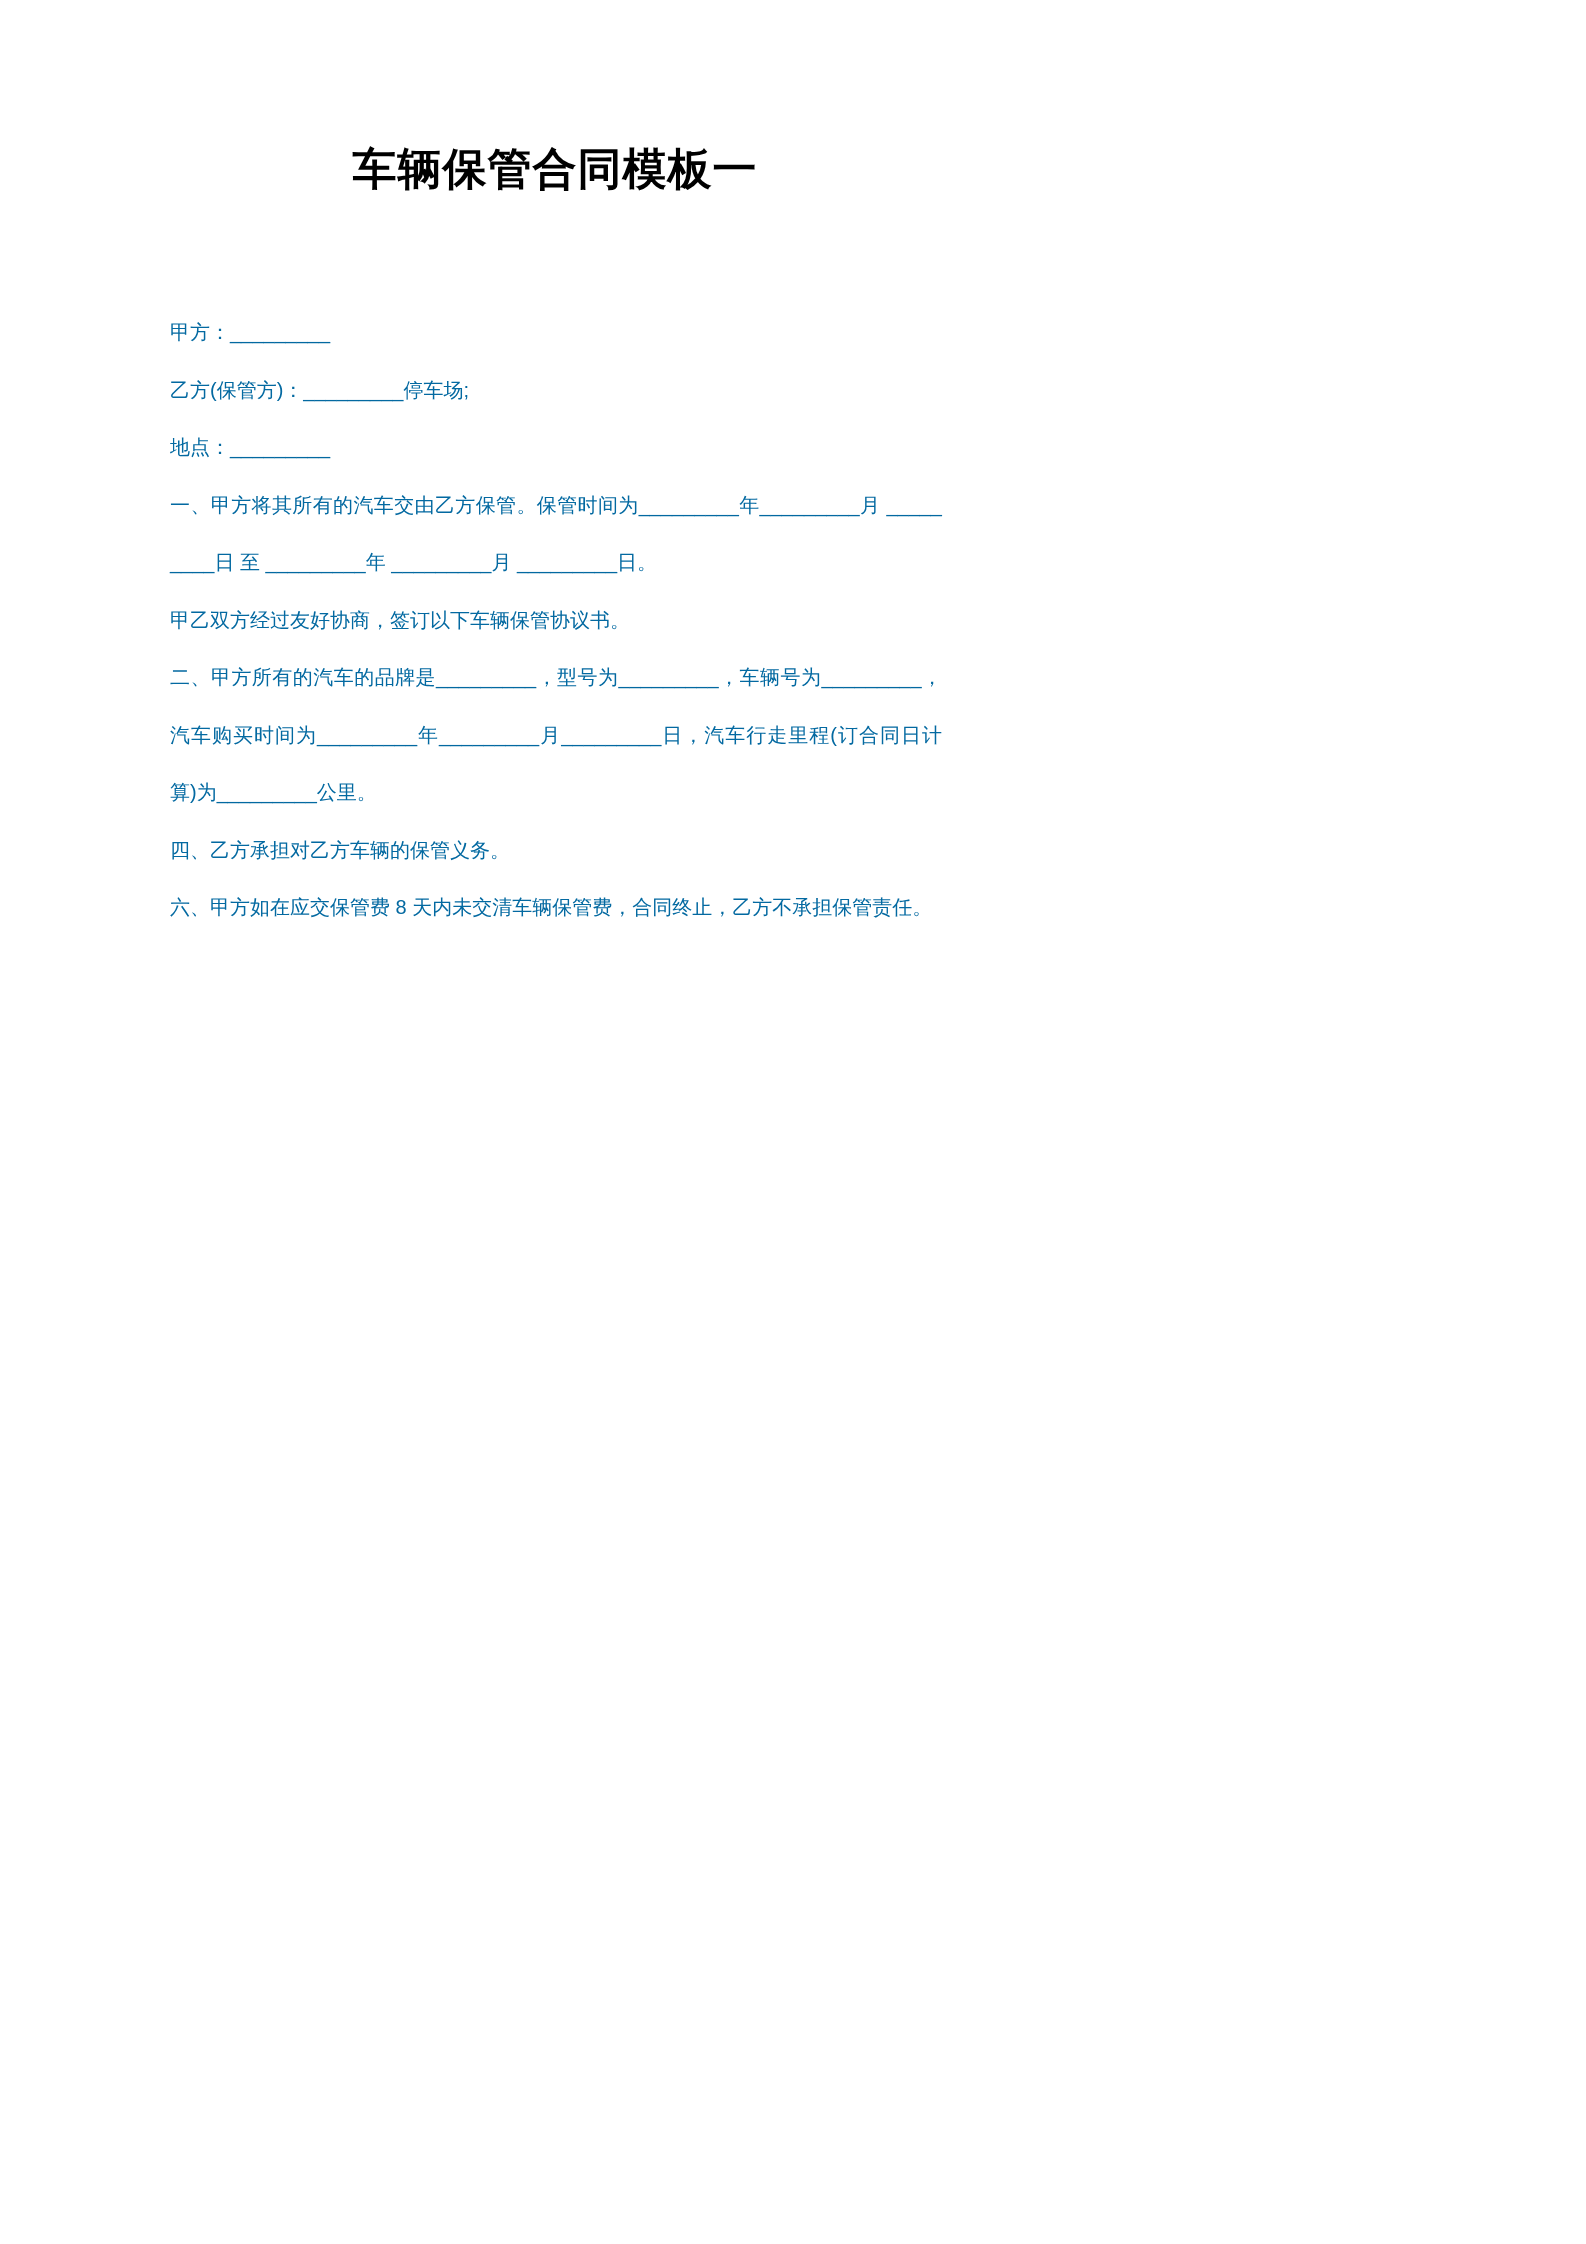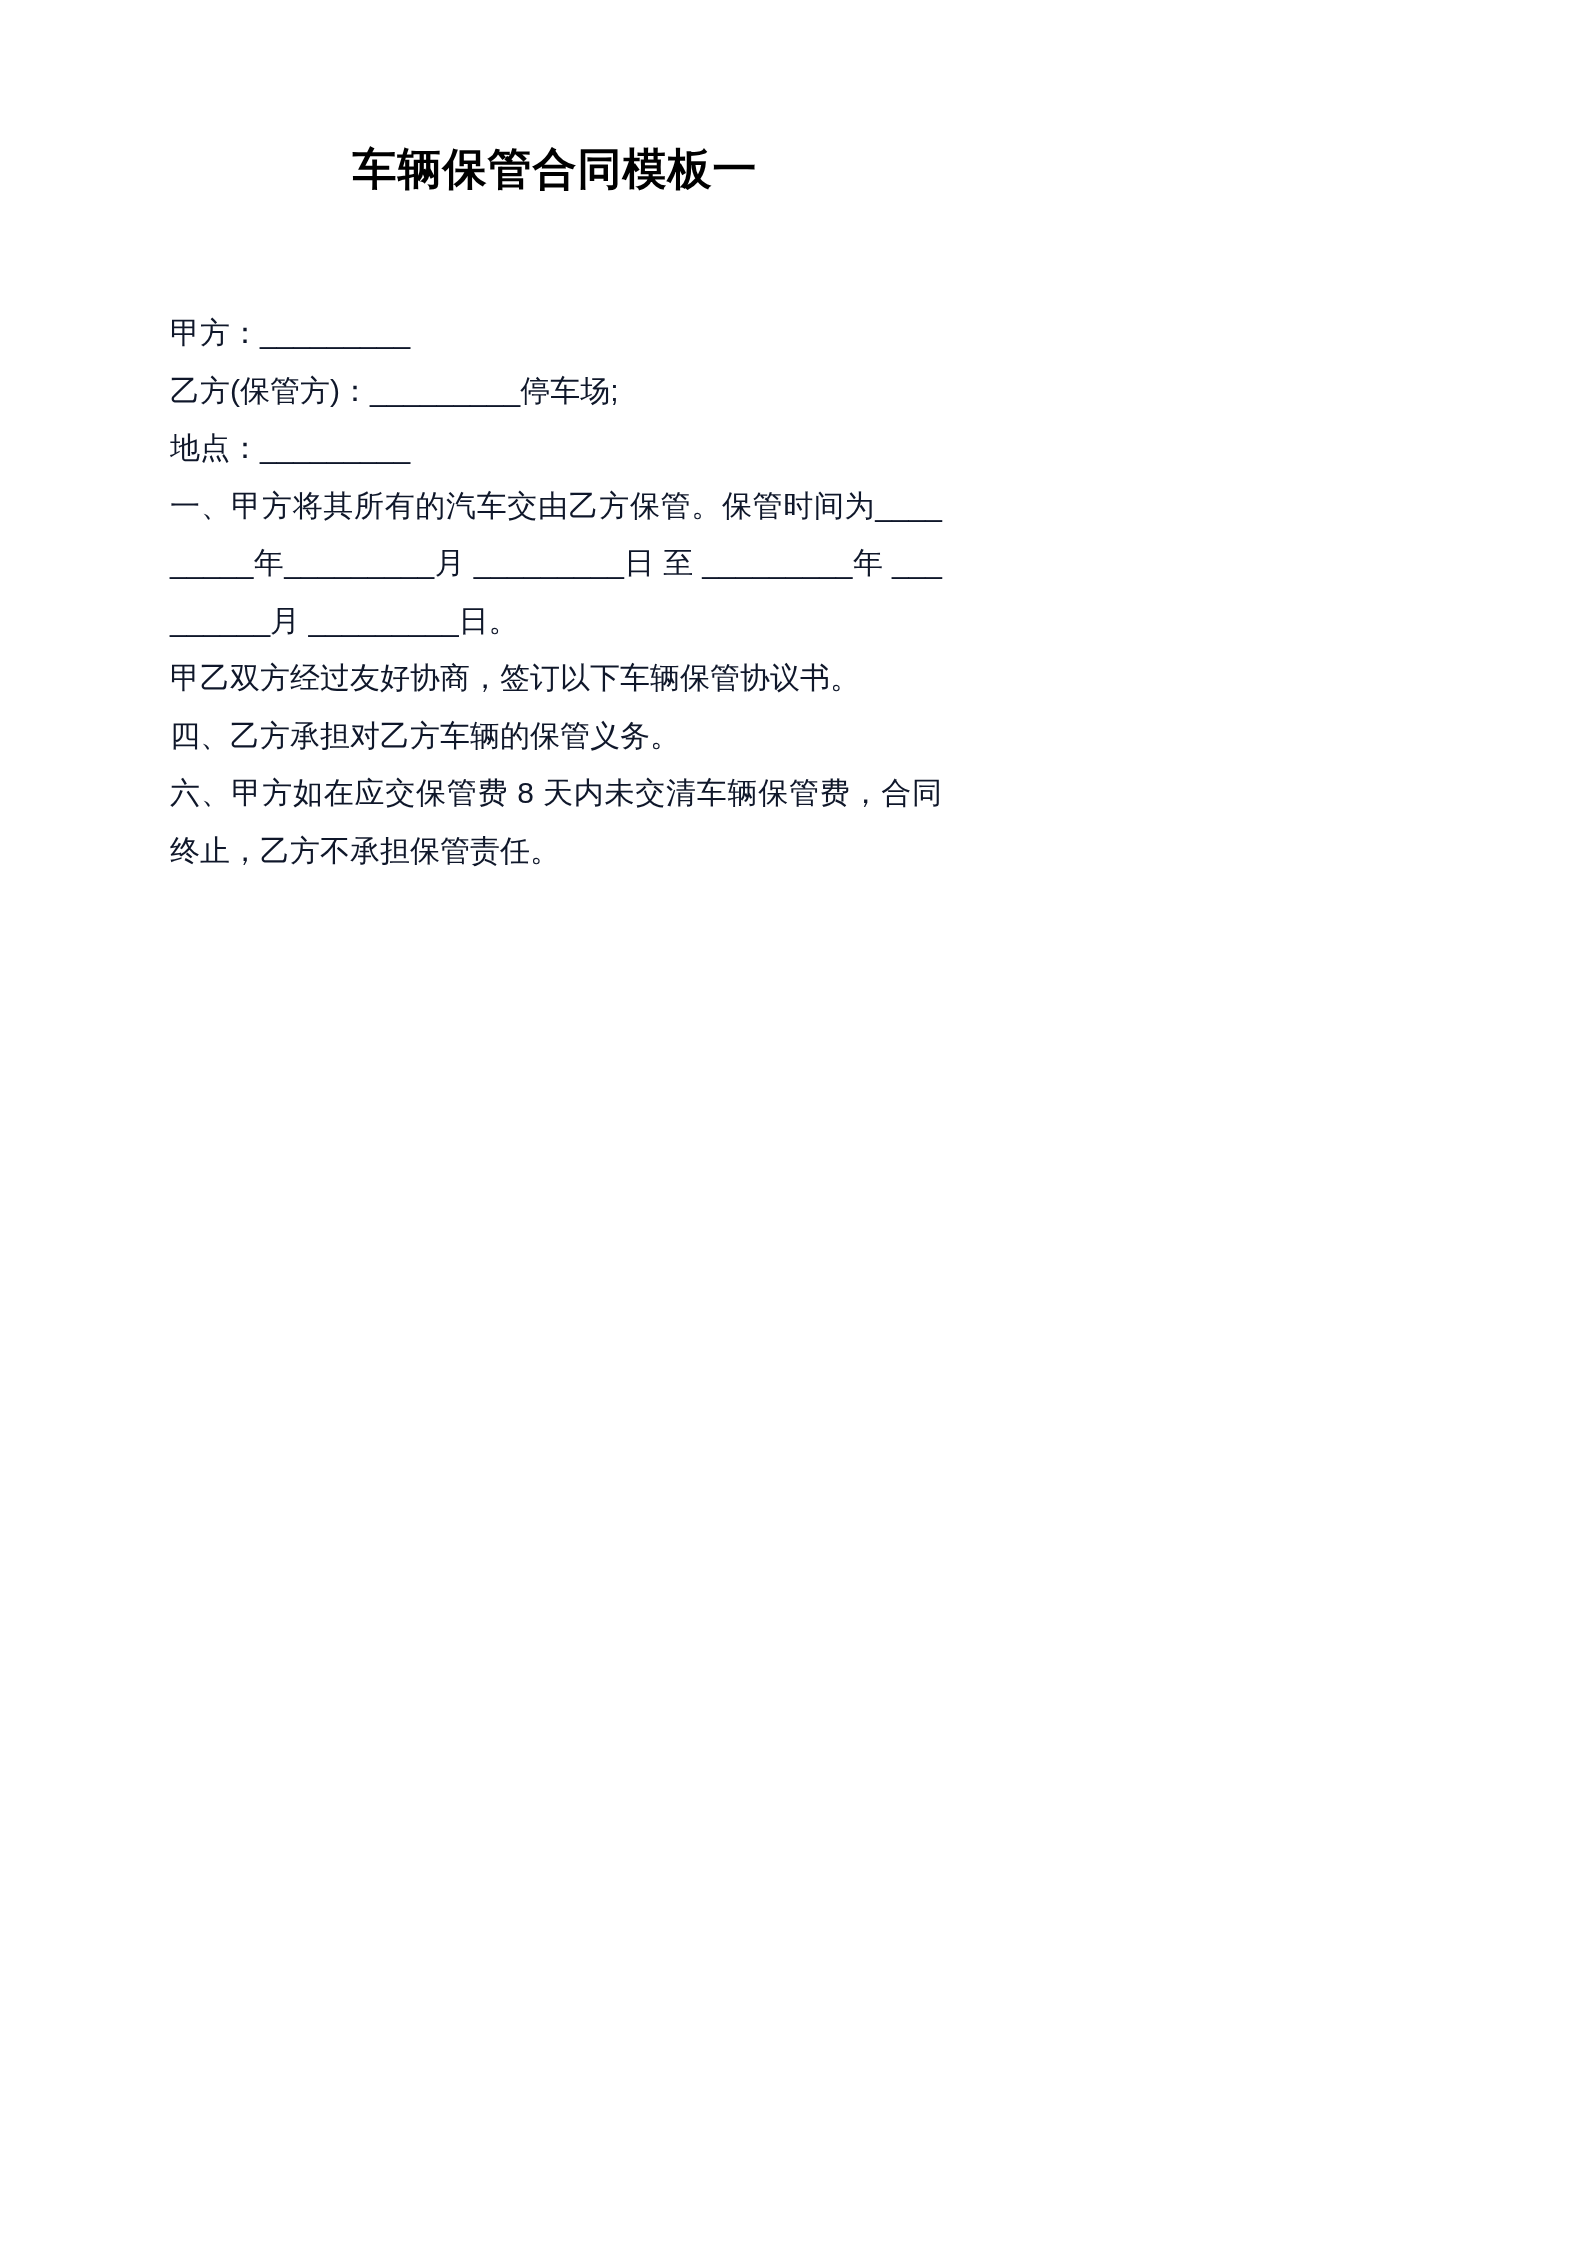--- a/index.html
+++ b/index.html
@@ -34,39 +34,40 @@
     color: #000000;
   }
   .doc-body {
     margin-top: 105px;
     margin-left: 170px;
     width: 772px;
   }
   .para {
     margin: 0;
     padding: 0;
-    font-size: 30px;
+    font-size: 20px;
     line-height: 57.5px;
     text-align: justify;
     text-justify: inter-character;
     word-break: break-all;
-    color: #0f172a;
+    color: #0369a1;
     font-weight: 500;
   }
 </style>
 </head>
 <body>
 
 <div class="page">
 
   <div class="doc-title">车辆保管合同模板一</div>
 
   <div class="doc-body">
     <p class="para">甲方：_________</p>
     <p class="para">乙方(保管方)：_________停车场;</p>
     <p class="para">地点：_________</p>
     <p class="para">一、甲方将其所有的汽车交由乙方保管。保管时间为_________年_________月 _________日 至 _________年 _________月 _________日。</p>
     <p class="para">甲乙双方经过友好协商，签订以下车辆保管协议书。</p>
+    <p class="para">二、甲方所有的汽车的品牌是_________，型号为_________，车辆号为_________，汽车购买时间为_________年_________月_________日，汽车行走里程(订合同日计算)为_________公里。</p>
     <p class="para">四、乙方承担对乙方车辆的保管义务。</p>
     <p class="para">六、甲方如在应交保管费 8 天内未交清车辆保管费，合同终止，乙方不承担保管责任。</p>
   </div>
 
 </div>
 
 </body></html>

